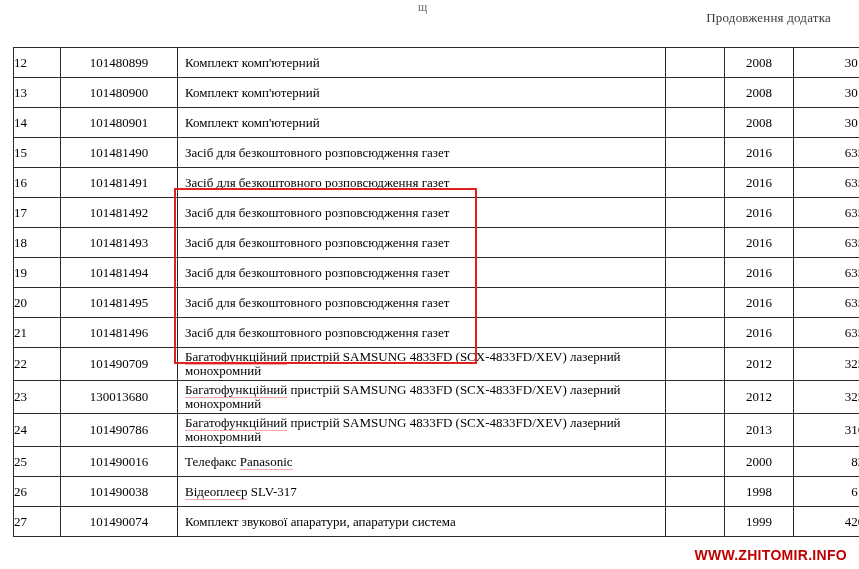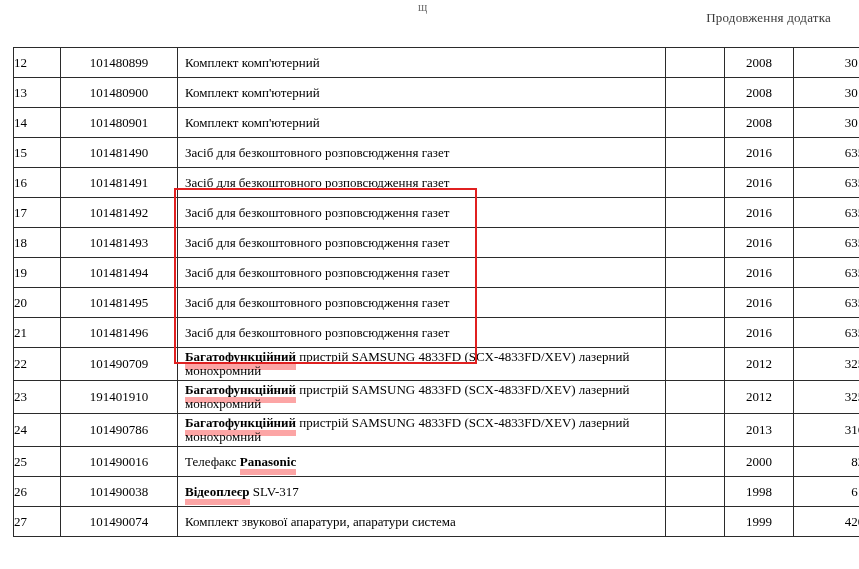--- a/index.html
+++ b/index.html
@@ -85,22 +85,21 @@
   }
   .two-line .c-name-inner {
     line-height: 14.5px;
     padding-top: 1px;
     padding-bottom: 1px;
   }
   .name-text {
     display: block;
   }
   .underline-dotted {
-    border-bottom: 6px solid #fca5a5;
-    font-weight: bold;
+    border-bottom: 1px solid #fca5a5;
   }
   
   .red-box {
     position: absolute;
     left: 174px;
     top: 188px;
     width: 299px;
     height: 172px;
     border: 2px solid #e02020;
     pointer-events: none;
@@ -268,21 +267,21 @@
               <span class="name-text"><span class="underline-dotted">Багатофункційний</span> пристрій SAMSUNG 4833FD (SCX-4833FD/XEV) лазерний</span>
               <span class="name-text">монохромний</span>
             </div>
           </td>
           <td class="c-blank"></td>
           <td class="c-year">2012</td>
           <td class="c-sum">3253,00</td>
         </tr>
         <tr class="two-line">
           <td class="c-num">23</td>
-          <td class="c-code">191401910</td>
+          <td class="c-code">130013680</td>
           <td class="c-name">
             <div class="c-name-inner">
               <span class="name-text"><span class="underline-dotted">Багатофункційний</span> пристрій SAMSUNG 4833FD (SCX-4833FD/XEV) лазерний</span>
               <span class="name-text">монохромний</span>
             </div>
           </td>
           <td class="c-blank"></td>
           <td class="c-year">2012</td>
           <td class="c-sum">3253,00</td>
         </tr>
@@ -335,14 +334,17 @@
           <td class="c-year">1999</td>
           <td class="c-sum">4207,00</td>
         </tr>
       </tbody>
   </table>
 
   <div class="red-box"></div>
 
   <div class="fade-bottom"></div>
 
+  <div class="watermark">
+    <span class="wm-www">WWW.</span><span class="wm-dom">ZHITOMIR.INFO</span>
+  </div>
 
 </div>
 
 </body></html>

